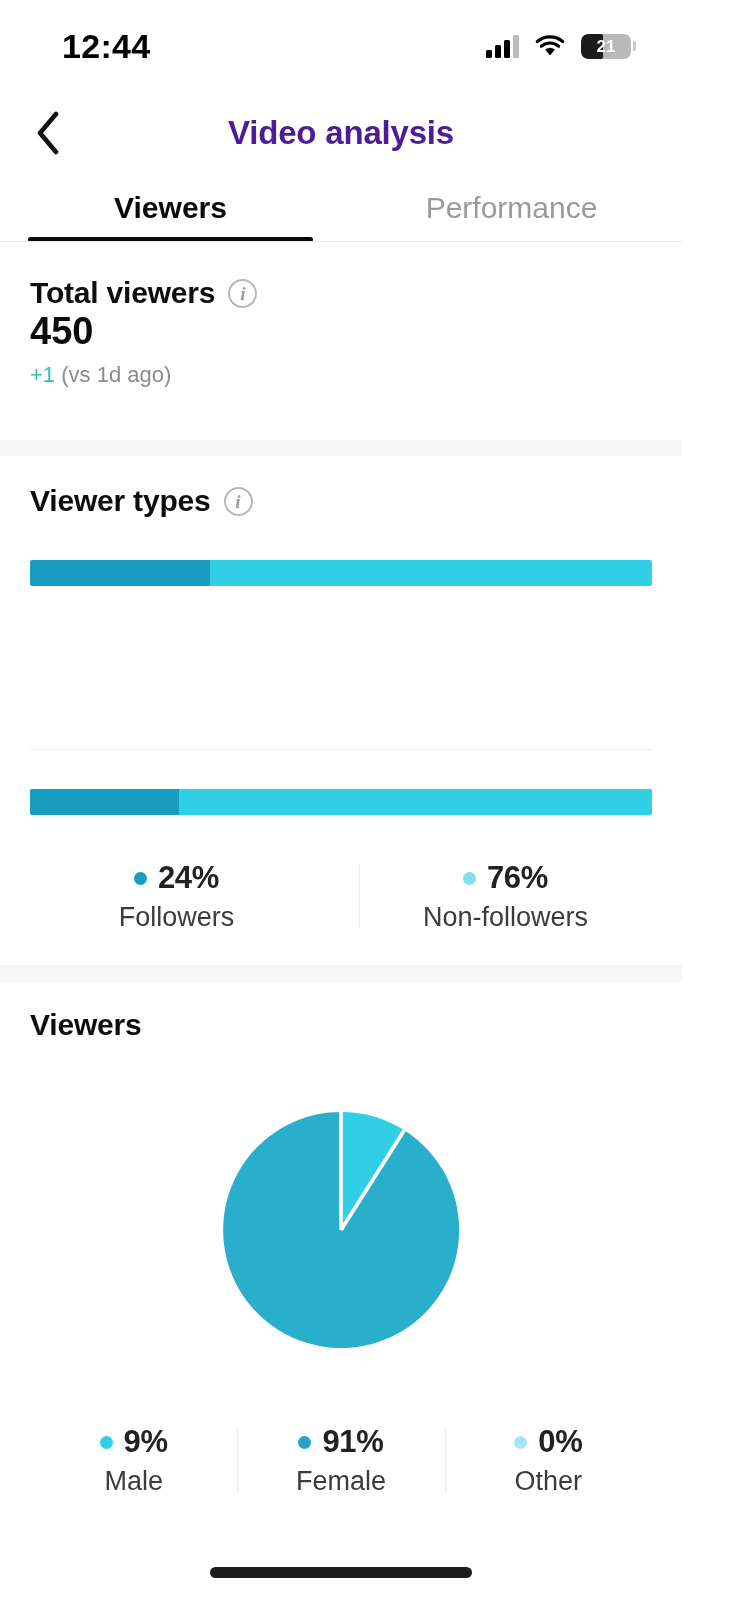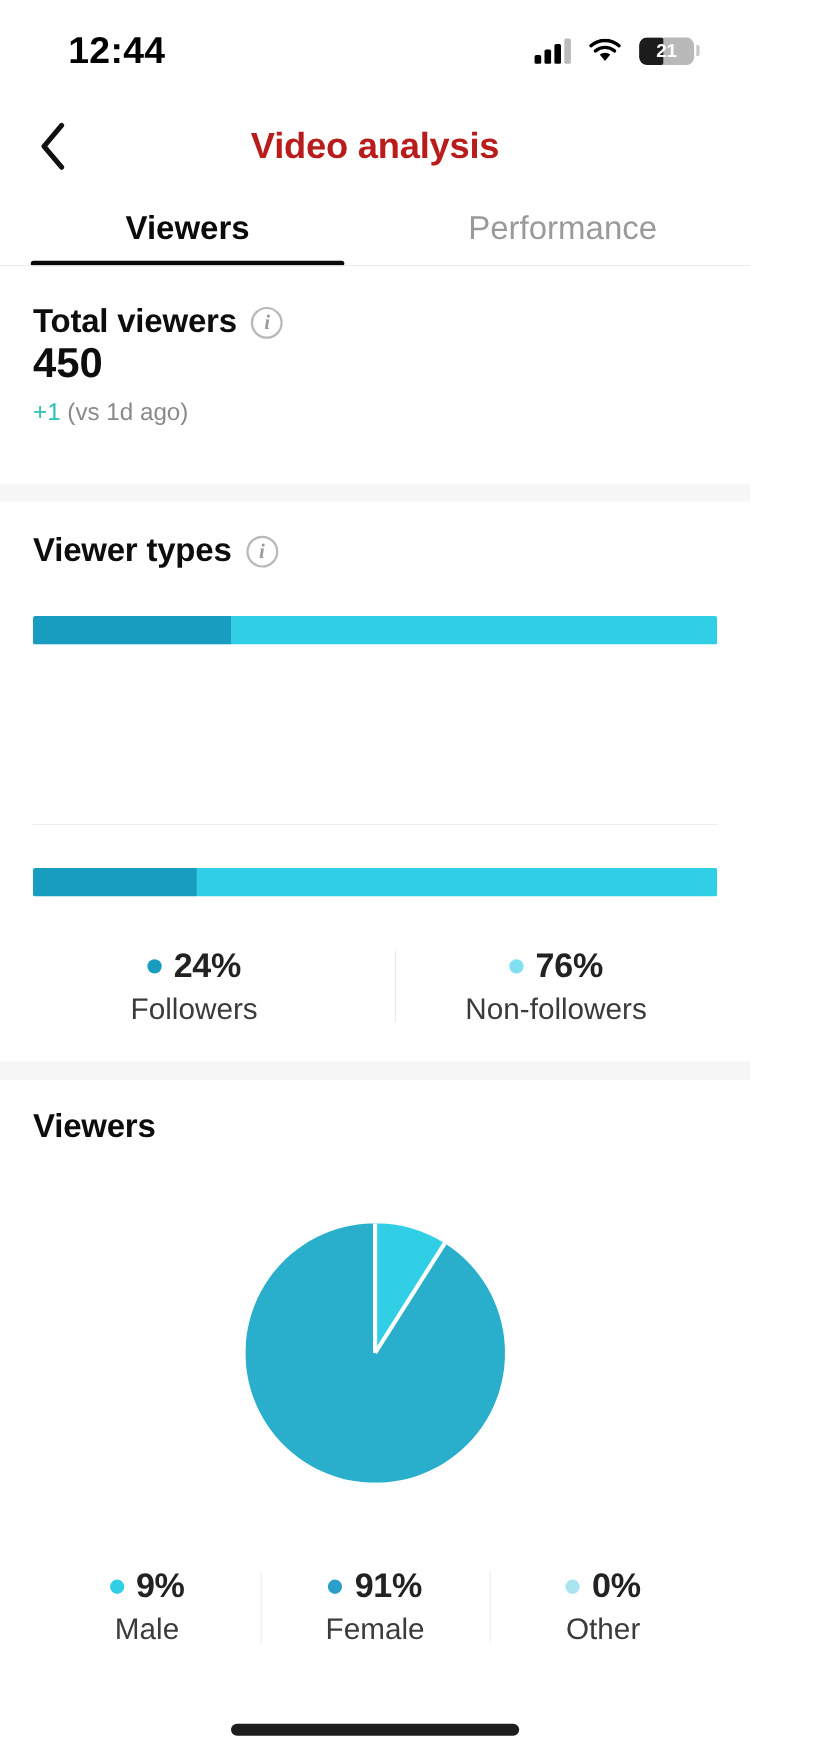--- a/index.html
+++ b/index.html
@@ -52,21 +52,21 @@
   .navbar {
     position: absolute; top: 92px; left: 0; right: 0; height: 82px;
     display: flex; align-items: center;
   }
   .back-btn {
     position: absolute; left: 22px; top: 50%; transform: translateY(-50%);
     width: 52px; height: 52px; display: flex; align-items: center; justify-content: center;
     cursor: pointer;
   }
   .nav-title {
-    width: 100%; text-align: center; font-size: 33px; font-weight: 700; color: #b91c1c;
+    width: 100%; text-align: center; font-size: 33px; font-weight: 700; color: #4c1d95;
     letter-spacing: -0.2px;
   }
 
   
   .tabs {
     position: absolute; top: 174px; left: 0; right: 0; height: 68px;
     display: flex;
   }
   .tab {
     flex: 1; display: flex; align-items: center; justify-content: center;

